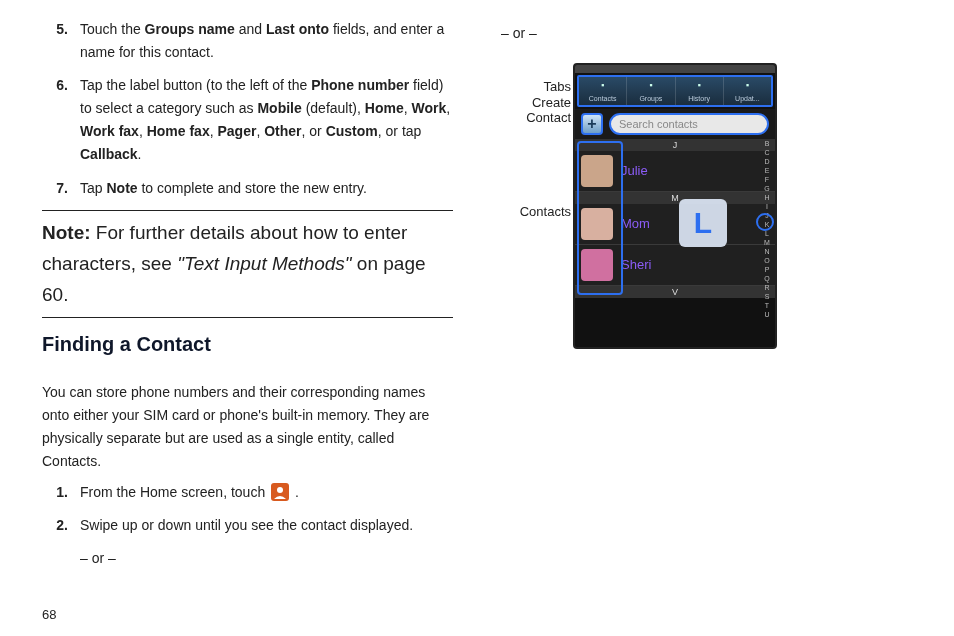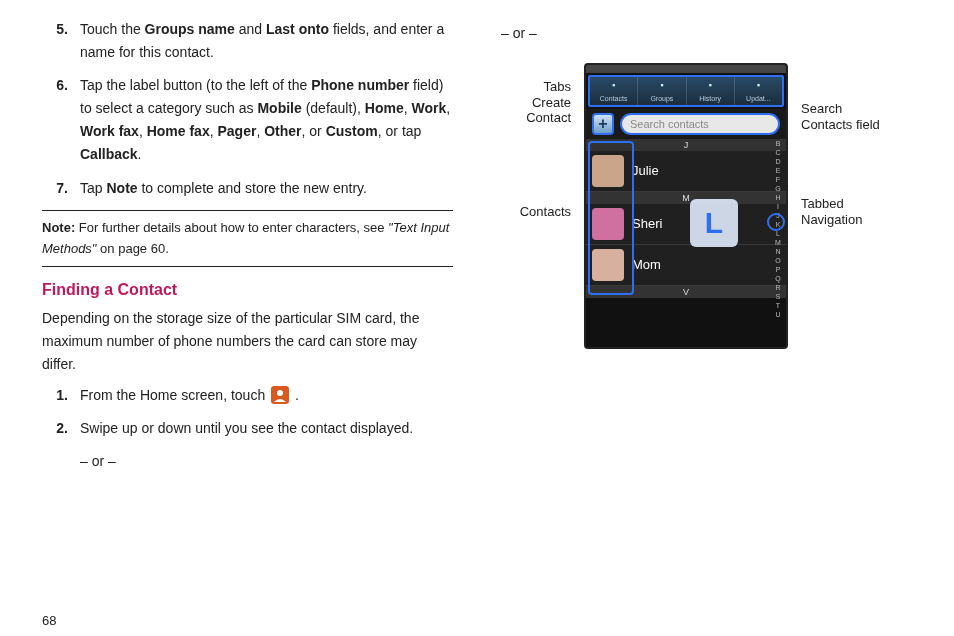--- a/index.html
+++ b/index.html
@@ -44,50 +44,50 @@
   }
   .bold { font-weight: bold; }
   .italic { font-style: italic; }
   hr.rule {
     border: none;
     border-top: 1px solid #222;
     margin: 6px 0 6px 0;
   }
   .note {
     margin: 2px 0 2px 0;
-    font-size: 13px;
+    font-size: 19px;
   }
   .note .prefix { font-weight: bold; }
   .note-wrap { padding-left: 0; }
   .heading {
-    color: #be185d;
+    color: #0f172a;
     font-weight: bold;
-    font-size: 16px;
-    margin: 10px 0 4px 0;
+    font-size: 20px;
+    margin: 10px 0 20px 0;
   }
   .para { margin: 4px 0 8px 0; }
   .or { margin-left: 38px; }
   .inline-icon {
     display:inline-block;
     width:18px; height:18px;
     vertical-align:-4px;
     margin:0 2px;
   }
   .inline-icon svg { width:18px; height:18px; }
   .page-num {
     position:absolute;
-    left:42px; bottom:8px;
+    left:42px; bottom:14px;
     font-size:13px;
   }
 
   
   .figure {
     display:flex;
     align-items:flex-start;
-    gap:13px;
+    gap:2px;
     margin-top:18px;
     font-size:13px;
   }
   .fig-left-labels {
     width:70px;
     text-align:right;
   }
   .fig-left-labels div { line-height:1.2; }
   .phone {
     width:200px;
@@ -165,21 +165,21 @@
     height:40px;
     padding:0 6px;
     background:#202020;
     border-bottom:1px solid #3a3a3a;
     position:relative;
   }
   .avatar {
     width:32px;height:32px;border-radius:4px;
     margin-right:8px;
   }
-  .entry .ename { color:#ffffff; font-size:13px; }
+  .entry .ename { color:#8b5cf6; font-size:13px; }
   .contactsHL {
     position:absolute;
     left:2px; top:76px;
     width:42px; height:150px;
     border:2px solid #2d6ff0;
     border-radius:4px;
     pointer-events:none;
   }
   .letterPop {
     position:absolute;
@@ -234,21 +234,21 @@
           <span class="num-label">7.</span>
           <span class="num-body">Tap <span class="bold">Note</span> to complete and store the new entry.</span>
         </li>
       </ol>
     <hr class="rule">
     <div class="note note-wrap">
       <span class="prefix">Note:</span><span id="note-body"> For further details about how to enter characters, see <span class="italic">"Text Input Methods"</span> on page 60.</span>
     </div>
     <hr class="rule">
     <div class="heading">Finding a Contact</div>
-    <div class="para">Depending on the storage size of the particular SIM card, the maximum number of phone numbers the card can store may differ.</div>
+    <div class="para">You can store phone numbers and their corresponding names onto either your SIM card or phone's built-in memory. They are physically separate but are used as a single entity, called Contacts.</div>
     <ol class="num" id="steps-b">
         <li>
           <span class="num-label">1.</span>
           <span class="num-body">From the Home screen, touch <span class="inline-icon"><svg viewBox="0 0 18 18">
                 <rect x="0" y="0" width="18" height="18" rx="3" fill="#d85a1f"></rect>
                 <circle cx="9" cy="7" r="3" fill="#fff"></circle>
                 <path d="M3 16 Q9 10 15 16 Z" fill="#fff"></path>
               </svg></span> .</span>
         </li>
         <li>
@@ -294,26 +294,26 @@
           <div class="searchinput">Search contacts</div>
         </div>
         <div id="phone-list">
             <div class="divider">J</div>
             <div class="entry">
               <div class="avatar" style="background: rgb(202, 165, 138);"></div>
               <div class="ename">Julie</div>
             </div>
             <div class="divider">M</div>
             <div class="entry">
+              <div class="avatar" style="background: rgb(216, 176, 160);"></div>
+              <div class="ename">Mom</div>
+            </div>
+            <div class="entry">
               <div class="avatar" style="background: rgb(208, 112, 160);"></div>
               <div class="ename">Sheri</div>
-            </div>
-            <div class="entry">
-              <div class="avatar" style="background: rgb(216, 176, 160);"></div>
-              <div class="ename">Mom</div>
             </div>
             <div class="divider">V</div>
           </div>
         <div class="contactsHL"></div>
         <div class="letterPop">L</div>
         <div class="letterStrip" id="letter-strip">
             <div>B</div>
             <div>C</div>
             <div>D</div>
             <div>E</div>
@@ -330,21 +330,17 @@
             <div>P</div>
             <div>Q</div>
             <div>R</div>
             <div>S</div>
             <div>T</div>
             <div>U</div>
           </div>
         <div class="navHL"></div>
       </div>
 
-      <div class="fig-right-labels">
-        <div style="margin-top:38px">Search Contacts field</div>
-        <div style="margin-top:64px">Tabbed Navigation</div>
-      </div>
     </div>
   </div>
 </div>
 
 <div class="page-num">68</div>
 
 </body></html>

